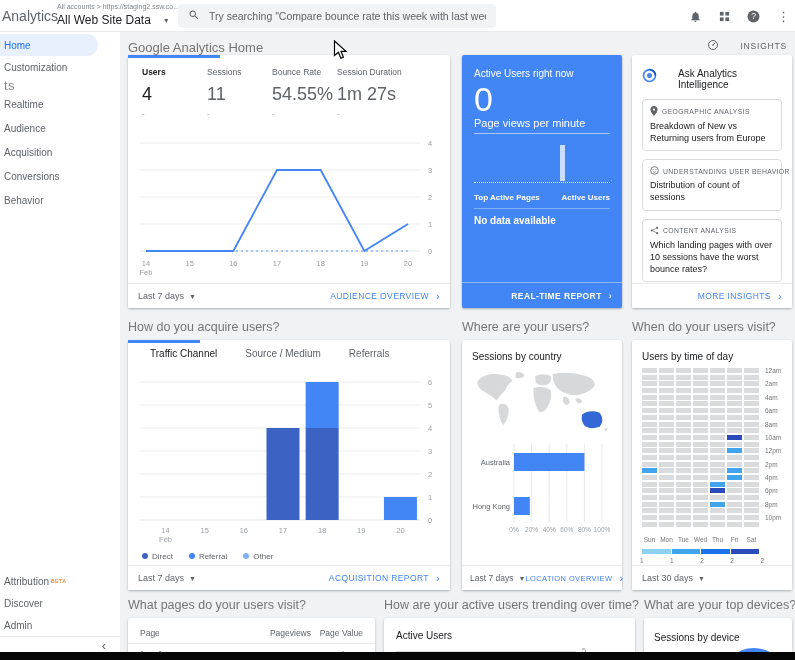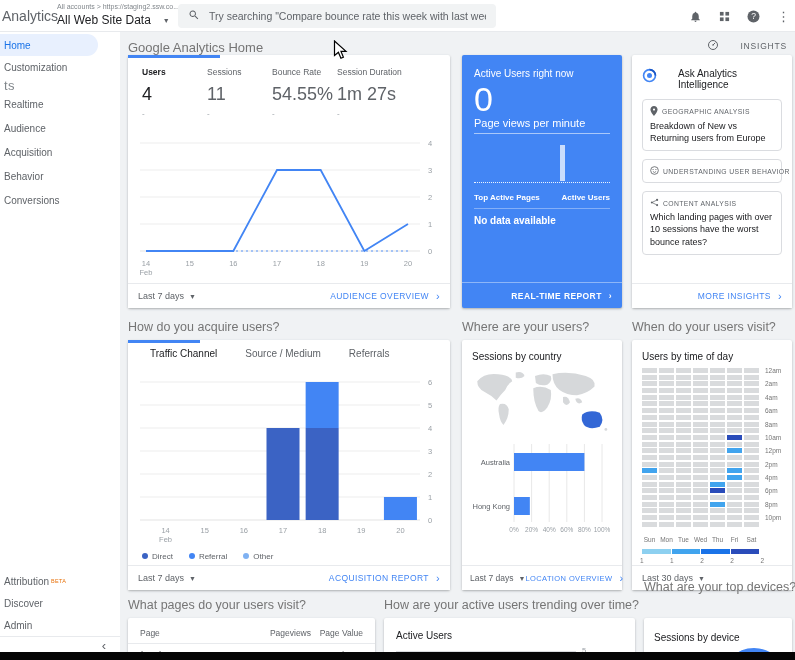--- a/index.html
+++ b/index.html
@@ -96,21 +96,21 @@
 .pg-head{display:flex;padding:10px 12px 5px;font-size:8.5px;color:#5f6368;border-bottom:1px solid #e8eaed}
 .pg-c1{flex:1}.pg-c2{width:60px;text-align:right}.pg-c3{width:52px;text-align:right}
 .pg-row{display:flex;padding:6px 12px;font-size:9px;color:#202124;cursor:pointer}
 #t-trend{left:264px;top:566px}
 #card-trend{left:264px;top:586px;width:251px;height:80px}
 .tr-sub{padding:12px 12px 0;font-size:10px;color:#202124}
 .tr-grid{position:absolute;left:12px;top:33px;width:180px;border-top:1px solid #dadce0}
 .tr-5{position:absolute;left:198px;top:28px;font-size:7.5px;color:#9aa0a6}
 .tr-legend{position:absolute;left:208px;top:36px;font-size:7px;color:#5f6368;display:flex;align-items:center;gap:3px}
 .tr-dot{width:5px;height:5px;border-radius:50%;background:#4285f4}
-#t-devices{left:524px;top:548px}
+#t-devices{left:524px;top:566px}
 #card-devices{left:524px;top:586px;width:148px;height:80px}
 .donut{position:absolute;left:78px;top:30px;width:64px;height:64px;border-radius:50%;border:13px solid #4285f4}
 .blackbar{position:absolute;left:0;top:652px;width:795px;height:8px;background:#050505;z-index:60}
 .cursor{position:absolute;left:333px;top:40px;z-index:99}
 text{font-family:"Liberation Sans",sans-serif}
 </style>
 </head>
 <body>
 
 <div id="app">
@@ -157,22 +157,22 @@
   </header>
 
   <nav class="sidebar">
     <div class="sb-list" id="sb-list">
         <div class="sb-item compact active">Home</div>
         <div class="sb-item compact">Customization</div>
         <div class="sb-section">ts</div>
         <div class="sb-item">Realtime</div>
         <div class="sb-item">Audience</div>
         <div class="sb-item">Acquisition</div>
+        <div class="sb-item">Conversions</div>
         <div class="sb-item">Behavior</div>
-        <div class="sb-item">Conversions</div>
       </div>
     <div class="sb-bottom">
       <div id="sb-bottom-list">
           <div class="sb-item compact">
             <span>Attribution</span>
             <sup class="badge-beta">BETA</sup>
           </div>
           <div class="sb-item compact">
             <span>Discover</span>
           </div>
@@ -297,20 +297,21 @@
           <div class="sugg">
             <div class="sugg-cat">
               <span><svg width="9" height="9" viewBox="0 0 14 14">
                   <circle cx="7" cy="7" r="6" fill="none" stroke="#5f6368" stroke-width="1.3"></circle>
                   <circle cx="4.8" cy="5.5" r=".9" fill="#5f6368"></circle>
                   <circle cx="9.2" cy="5.5" r=".9" fill="#5f6368"></circle>
                   <path d="M4.5 8.5a3.2 3.2 0 0 0 5 0" fill="none" stroke="#5f6368" stroke-width="1.2"></path>
                 </svg></span>
               <span>UNDERSTANDING USER BEHAVIOR</span>
             </div>
+            <div class="sugg-text">Distribution of count of sessions</div>
           </div>
           <div class="sugg">
             <div class="sugg-cat">
               <span><svg width="9" height="9" viewBox="0 0 14 14" fill="#5f6368">
                   <circle cx="3" cy="7" r="1.7"></circle>
                   <circle cx="11" cy="3" r="1.7"></circle>
                   <circle cx="11" cy="11" r="1.7"></circle>
                   <path d="M4.5 6.2L9.5 3.8M4.5 7.8L9.5 10.2" stroke="#5f6368" stroke-width="1.1"></path>
                 </svg></span>
               <span>CONTENT ANALYSIS</span>

